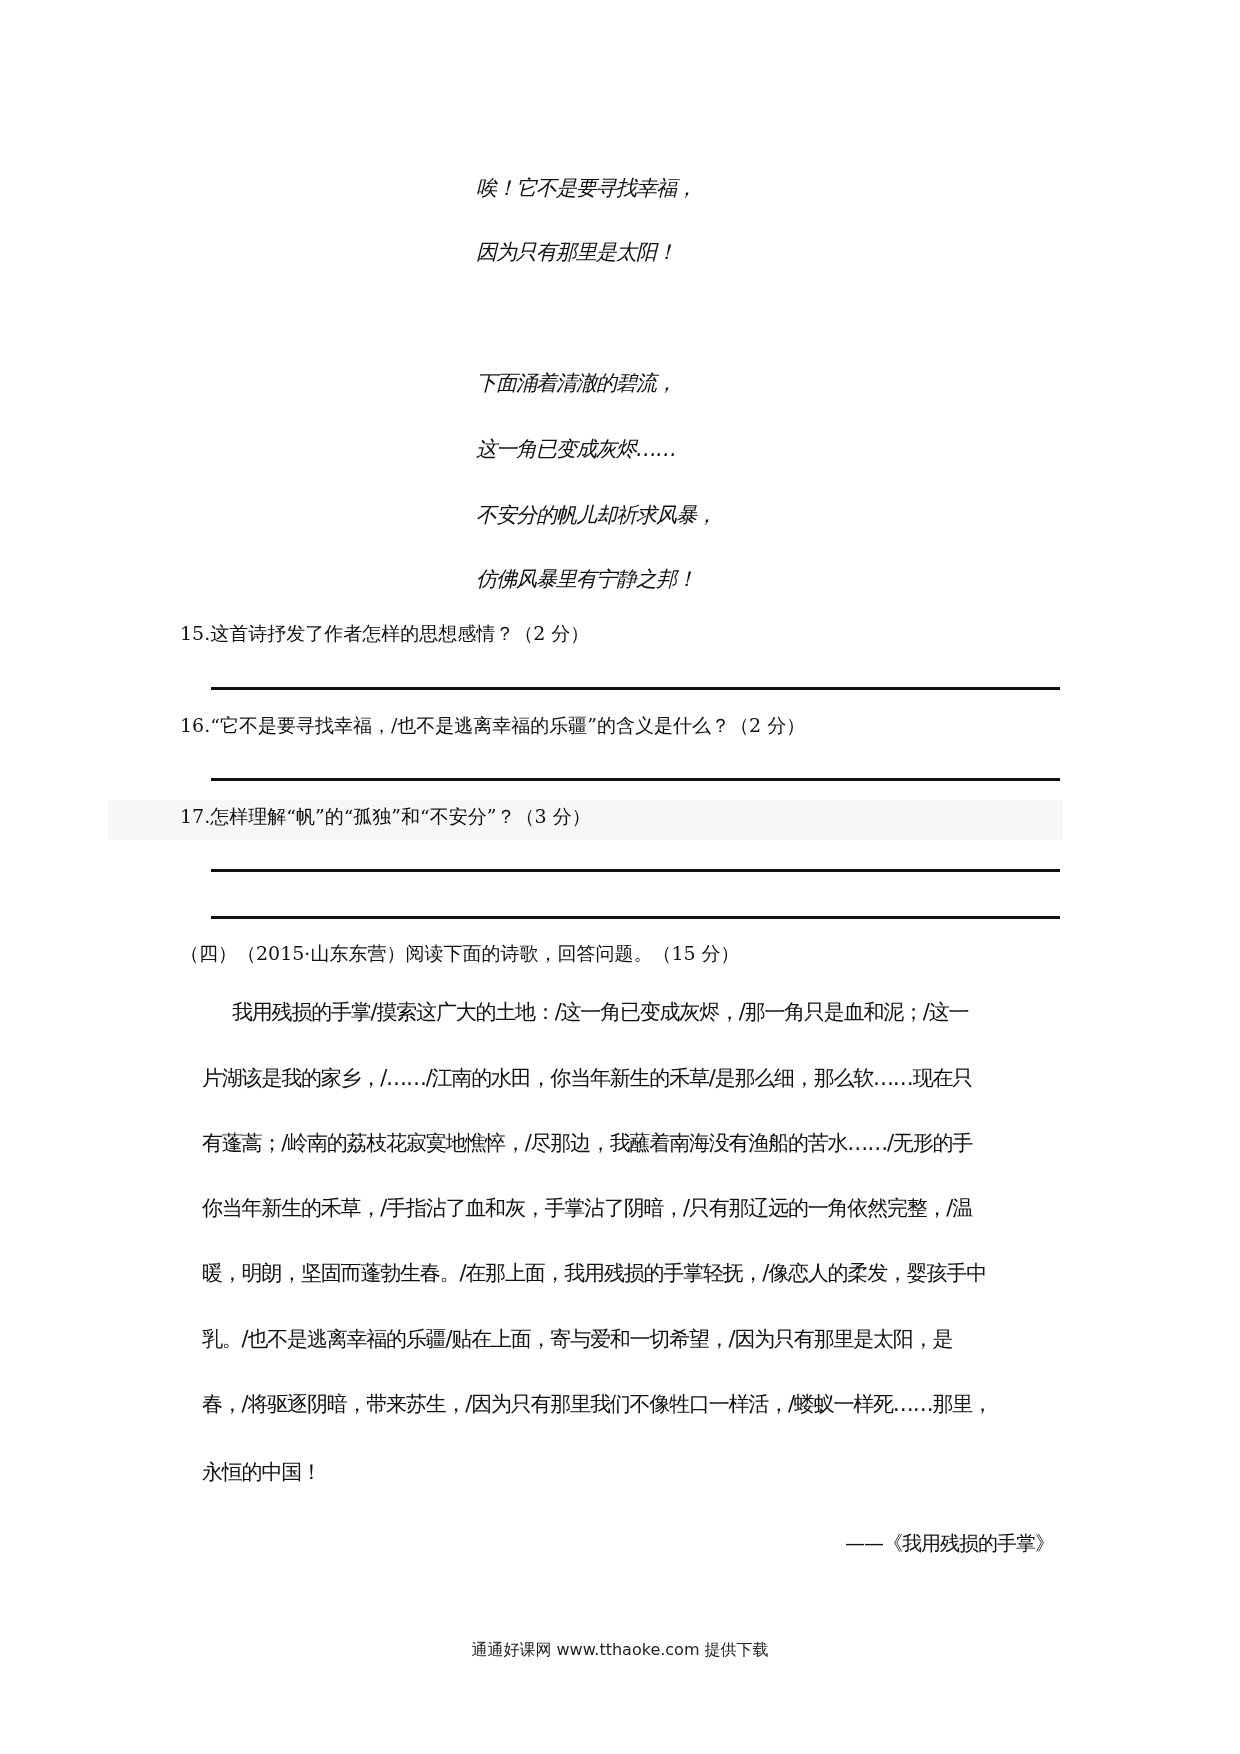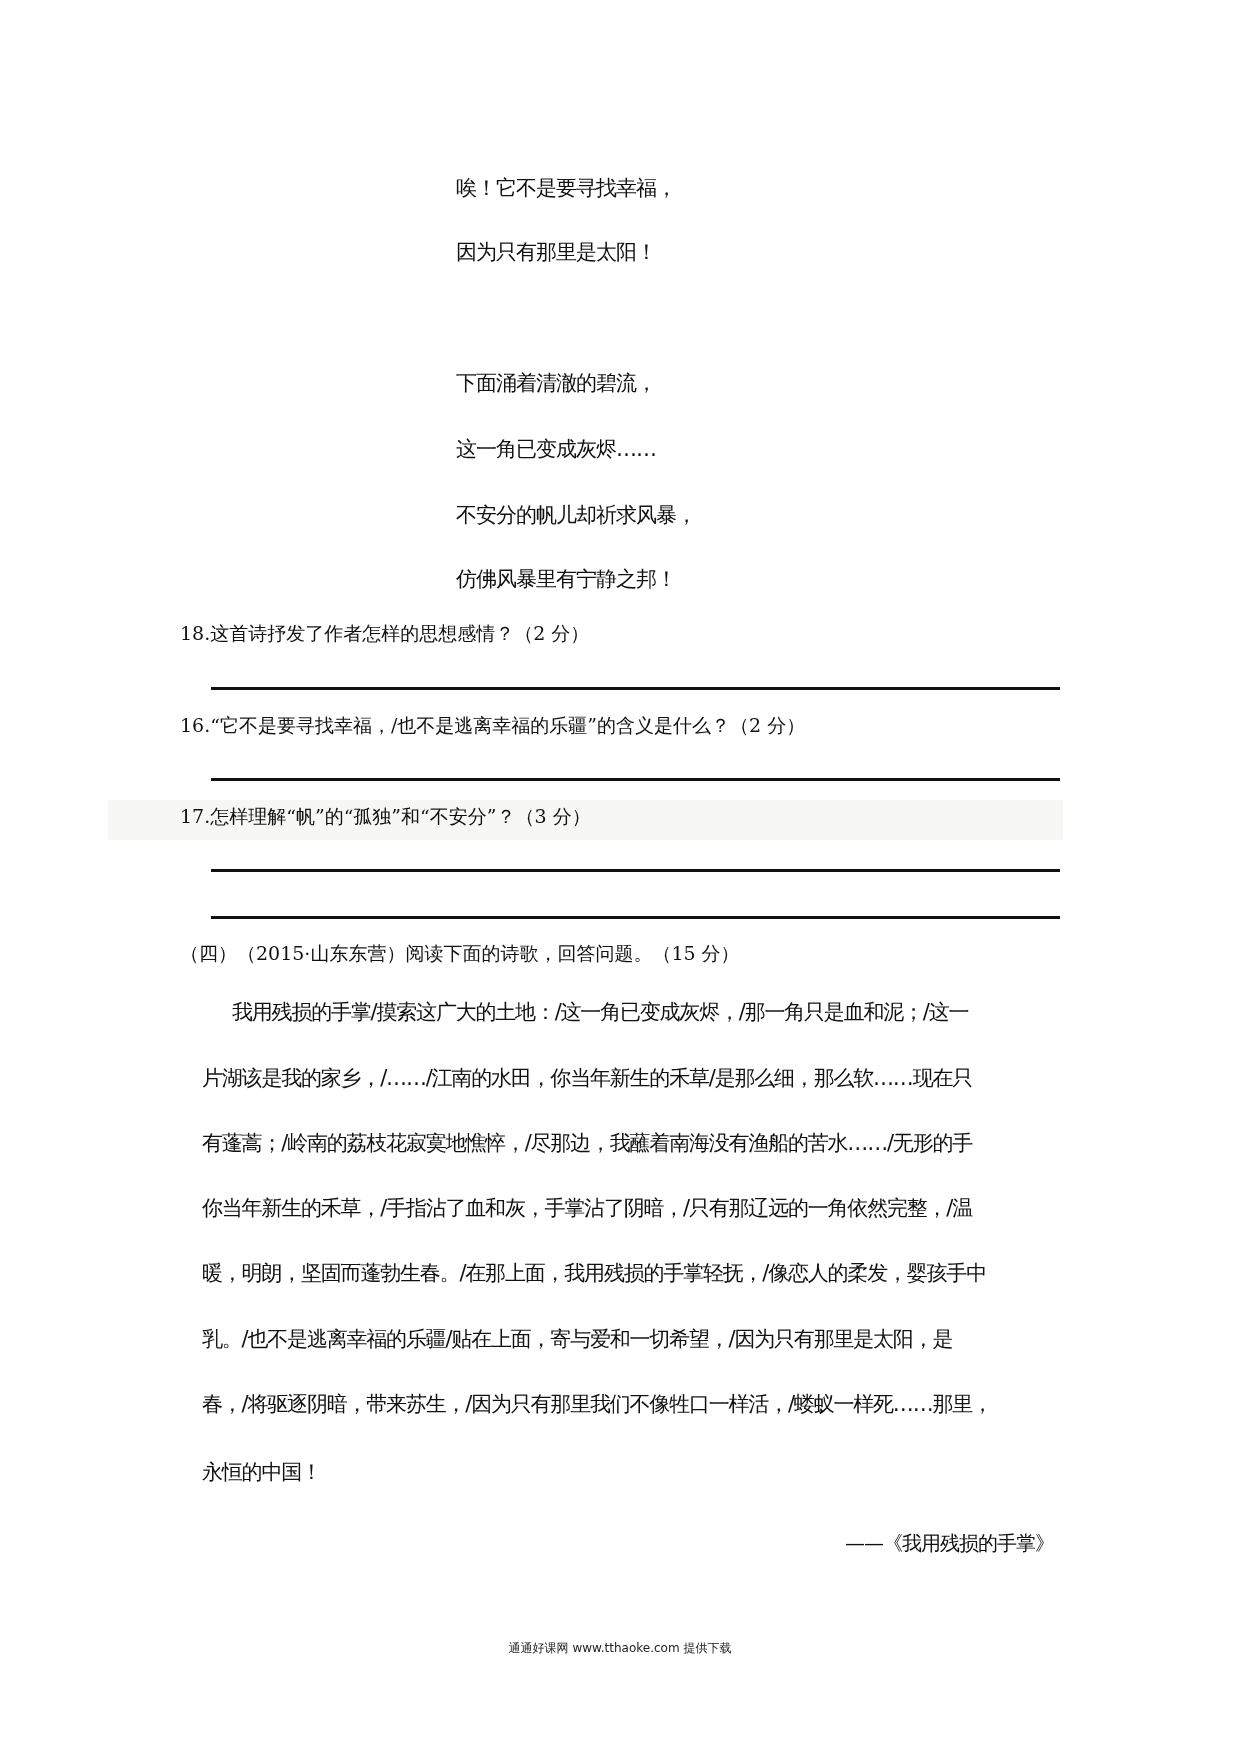--- a/index.html
+++ b/index.html
@@ -1,39 +1,39 @@
 <!DOCTYPE html>
 <html><head>
 <meta charset="utf-8">
 <style>
   html, body { margin: 0; padding: 0; background: #ffffff; }
   body { width: 1240px; height: 1754px; position: relative; overflow: hidden;
          font-family: "DejaVu Sans", sans-serif; color: #111; }
   .abs { position: absolute; white-space: nowrap; }
-  .poem { left: 456px; font-size: 21px; letter-spacing: -1px; font-weight: 500; }
+  .poem { left: 476px; font-size: 21px; letter-spacing: -1px; font-weight: 500; font-style: italic; }
   .q { left: 180px; font-family: "DejaVu Serif", serif; font-size: 19px; letter-spacing: 0px; }
   .ans-line { position: absolute; left: 211px; width: 849px; height: 3px; background: #111; }
   .band { position: absolute; left: 108px; width: 955px; top: 800px; height: 40px; background: #f7f7f5; }
   .para { left: 202px; width: 872px; font-size: 21px; letter-spacing: -1.2px; }
   .attrib { right: 186px; font-size: 20px; letter-spacing: -1px; }
-  .footer { left: 0; width: 1240px; text-align: center; font-size: 12px; top: 1640px; color: #222; }
+  .footer { left: 0; width: 1240px; text-align: center; font-size: 16px; top: 1640px; color: #222; }
 </style>
 </head>
 <body>
 
 <div class="abs poem" style="top:174px">唉！它不是要寻找幸福，</div>
 <div class="abs poem" style="top:238px">因为只有那里是太阳！</div>
 
 <div class="abs poem" style="top:369px">下面涌着清澈的碧流，</div>
 <div class="abs poem" style="top:435px">这一角已变成灰烬……</div>
 <div class="abs poem" style="top:501px">不安分的帆儿却祈求风暴，</div>
 <div class="abs poem" style="top:565px">仿佛风暴里有宁静之邦！</div>
 
 <div class="abs q" style="top:621px">
-  <span>18.</span><span>这首诗抒发了作者怎样的思想感情？（2 分）</span>
+  <span>15.</span><span>这首诗抒发了作者怎样的思想感情？（2 分）</span>
 </div>
 <div class="ans-line" style="top:687px"></div>
 
 <div class="abs q" style="top:713px">
   <span>16.</span><span>“它不是要寻找幸福，/也不是逃离幸福的乐疆”的含义是什么？（2 分）</span>
 </div>
 <div class="ans-line" style="top:778px"></div>
 
 <div class="band"></div>
 <div class="abs q" style="top:804px">

